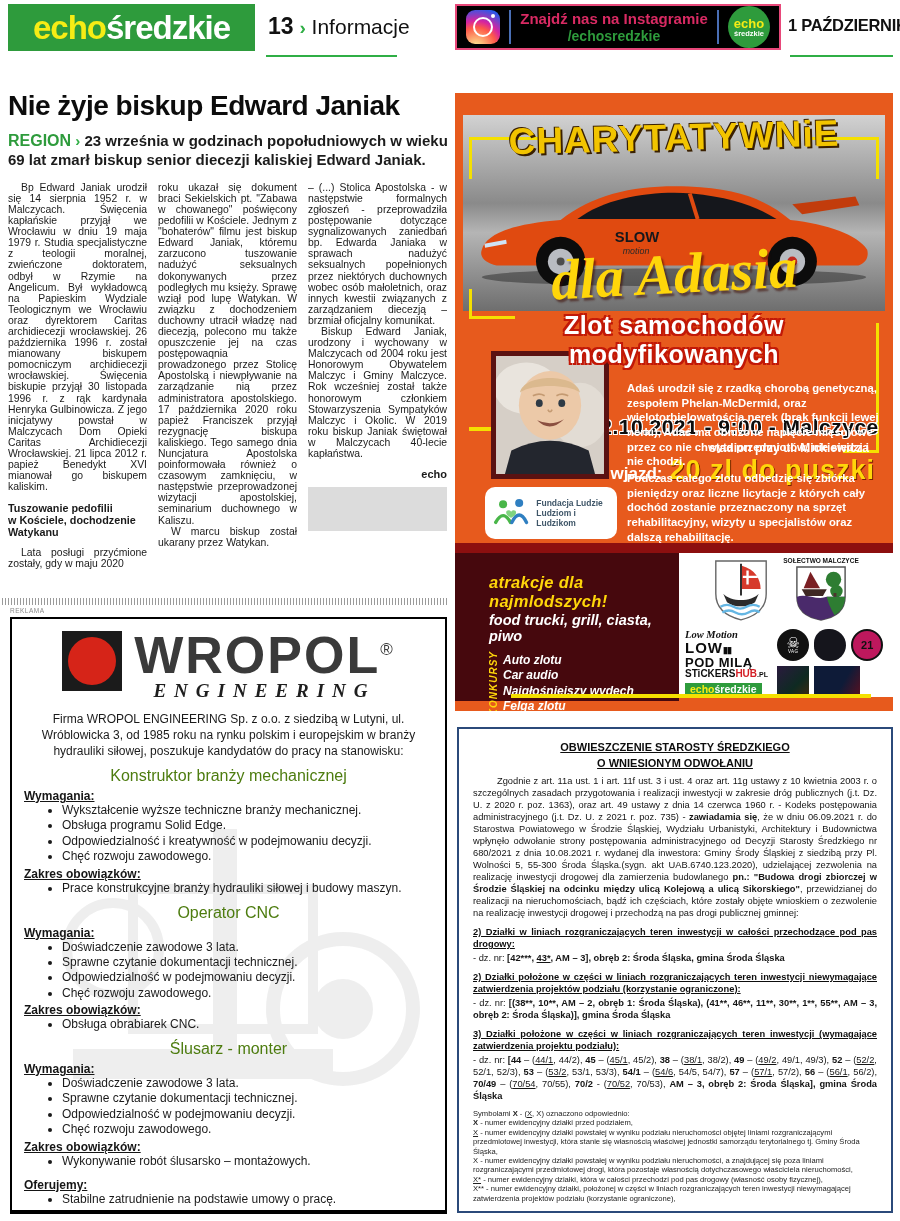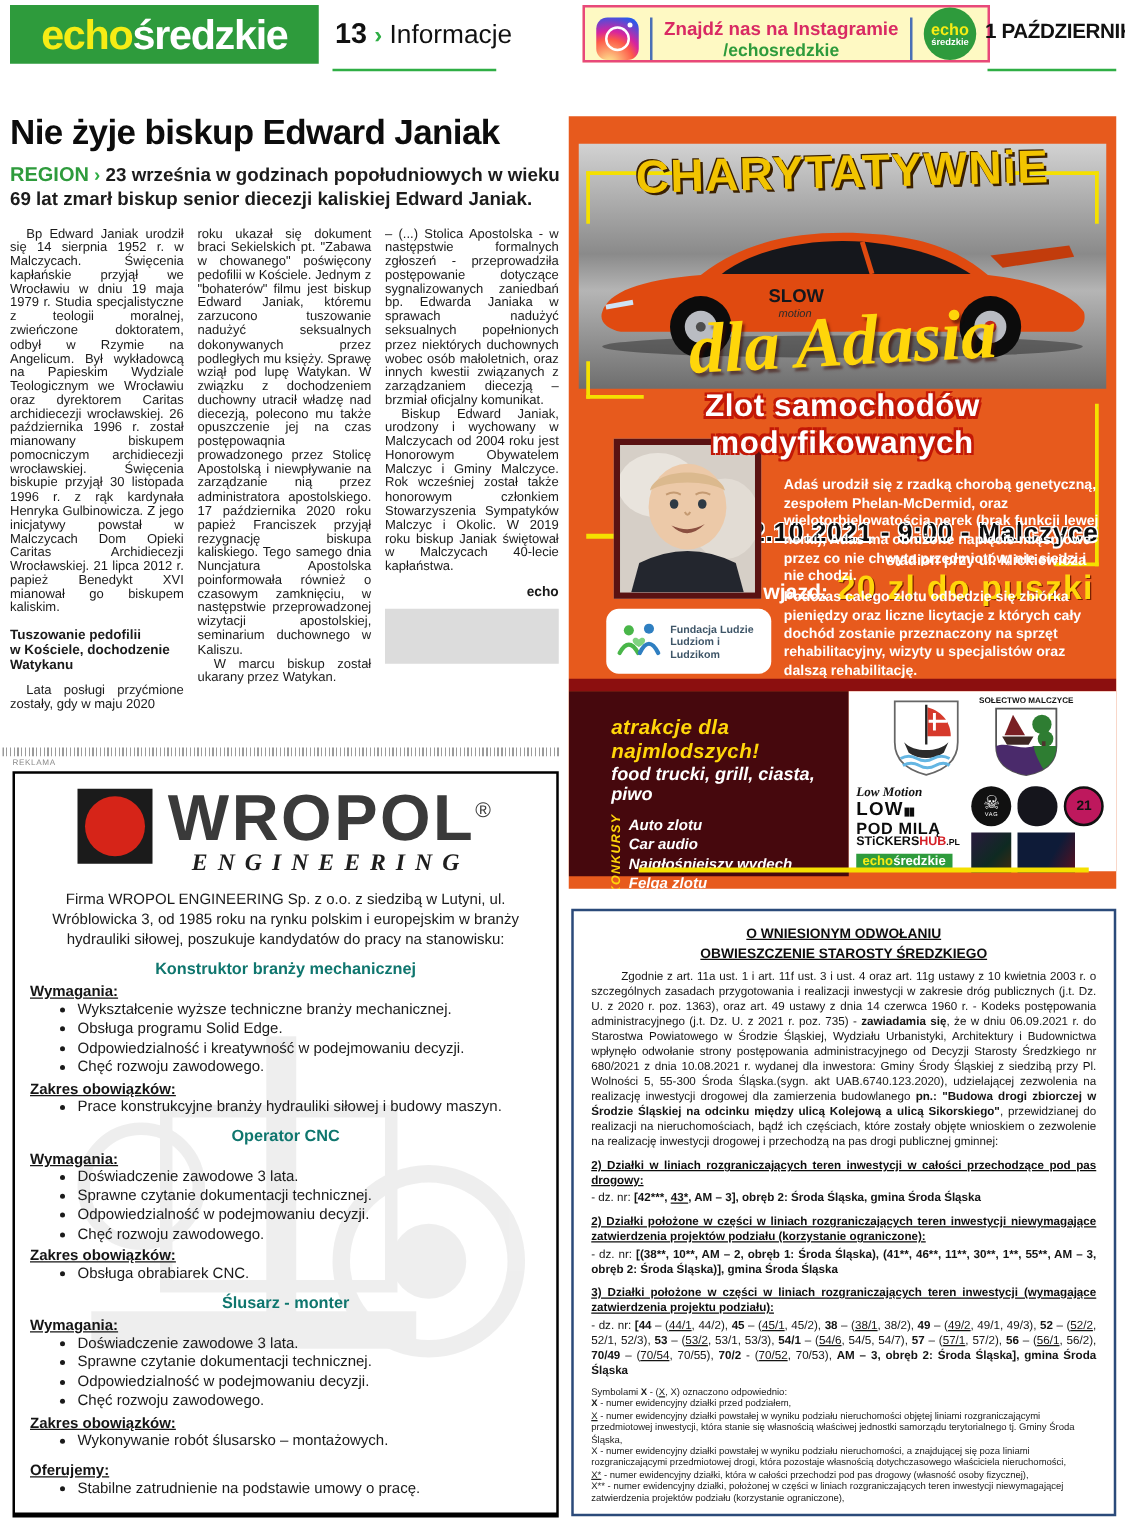--- a/index.html
+++ b/index.html
@@ -8,21 +8,21 @@
   .abs { position: absolute; }
 
   
   .logo-box { left: 8px; top: 4px; width: 247px; height: 47px; background: #2e9b3c; display: flex; align-items: center; justify-content: center; }
   .logo-box .p1 { color: #f6ec15; font-size: 33px; font-weight: 800; letter-spacing: -1px; }
   .logo-box .p2 { color: #fff; font-size: 33px; font-weight: 800; letter-spacing: -1px; }
   .page-info { left: 268px; top: 13px; font-size: 21px; white-space: nowrap; }
   .page-info .num { font-size: 23px; font-weight: 800; }
   .page-info .sep { color: #2fae45; font-weight: 800; font-size: 19px; }
   .info-underline { left: 266px; top: 55px; width: 131px; height: 2px; background: #2fae45; }
-  .insta-badge { left: 466px; top: 4px; width: 326px; height: 46px; background: #fef9c3; border: 2px solid #e8487a; display: flex; align-items: flex-end; gap: 9px; padding: 0 9px; }
+  .insta-badge { left: 455px; top: 4px; width: 326px; height: 46px; background: #000000; border: 2px solid #e8487a; display: flex; align-items: center; gap: 9px; padding: 0 9px; }
   .ig-icon { width: 34px; height: 34px; border-radius: 9px; background: radial-gradient(circle at 30% 110%, #fdf497 0%, #fd5949 45%, #d6249f 60%, #285AEB 90%); position: relative; flex: 0 0 auto; }
   .ig-icon::before { content: ""; position: absolute; left: 7px; top: 7px; width: 16px; height: 16px; border: 2.5px solid #fff; border-radius: 50%; }
   .ig-icon::after { content: ""; position: absolute; right: 5px; top: 4px; width: 4px; height: 4px; background: #fff; border-radius: 50%; }
   .v-div { width: 2px; height: 34px; background: #4a6fb5; flex: 0 0 auto; }
   .insta-text { flex: 1; text-align: center; line-height: 1.15; }
   .insta-text .l1 { color: #d92a63; font-size: 15px; font-weight: 800; }
   .insta-text .l2 { color: #2e9b3c; font-size: 14px; font-weight: 800; }
   .echo-badge { width: 42px; height: 42px; border-radius: 50%; background: #2e9b3c; display: flex; flex-direction: column; align-items: center; justify-content: center; flex: 0 0 auto; line-height: 1; }
   .echo-badge .b1 { color: #f6ec15; font-size: 13px; font-weight: 800; }
   .echo-badge .b2 { color: #fff; font-size: 7.5px; font-weight: 700; }
@@ -105,21 +105,21 @@
   .wropol-box { left: 10px; top: 617px; width: 437px; height: 597px; background: #fff; border: 2px solid #000; border-bottom-width: 4px; padding: 8px 12px; overflow: hidden; }
   .w-bg { position: absolute; right: 2px; top: 150px; width: 430px; height: 440px; opacity: 0.08; z-index: 0; pointer-events: none; }
   .w-content { position: relative; z-index: 1; }
   .w-logo-row { display: flex; justify-content: center; align-items: flex-start; gap: 12px; margin-top: 4px; }
   .w-mark { width: 60px; height: 60px; background: #1b1b1b; display: flex; align-items: center; justify-content: center; }
   .w-mark .dot { width: 48px; height: 48px; border-radius: 50%; background: #d62418; }
   .w-name { font-size: 52px; font-weight: 900; color: #3a3a3a; letter-spacing: 2px; line-height: 0.95; }
   .w-name sup { font-size: 17px; font-weight: 400; color: #3a3a3a; }
   .w-sub { font-family: "Liberation Serif", serif; font-style: italic; font-weight: 800; font-size: 19px; letter-spacing: 8px; color: #1e1e1e; text-align: center; }
   .w-intro { font-size: 12px; text-align: center; margin: 10px 14px 0; line-height: 1.3; color: #1a1a1a; }
-  .w-job { font-size: 13px; font-weight: 700; text-align: center; margin: 8px 0 4px; color: #0f766e; }
+  .w-job { font-size: 16px; font-weight: 400; text-align: center; margin: 8px 0 4px; color: #4d7c0f; }
   .w-label { font-size: 12px; font-weight: 700; text-decoration: underline; margin-top: 3px; color: #151515; }
   .w-list { margin: 1px 0 1px 38px; font-size: 12px; line-height: 1.15; color: #1a1a1a; }
   .w-list li { margin-bottom: 1.5px; }
   .w-offer-gap { margin-top: 9px; }
 
   
   .announce { left: 457px; top: 727px; width: 436px; height: 486px; border: 2px solid #2b4a7a; background: #fff; padding: 12px 14px; overflow: hidden; }
   .a-title { font-size: 11px; font-weight: 800; text-align: center; text-decoration: underline; margin-bottom: 4px; color: #0d0d0d; }
   .a-p { font-size: 9.3px; line-height: 12px; text-align: justify; margin-top: 6px; text-indent: 24px; color: #141414; }
   .a-sec { font-size: 9.3px; font-weight: 800; text-decoration: underline; margin-top: 7px; text-align: justify; line-height: 12px; color: #0d0d0d; }
@@ -375,22 +375,22 @@
       <div class="w-label w-offer-gap">Oferujemy:</div>
       <ul class="w-list">
         <li>Stabilne zatrudnienie na podstawie umowy o pracę.</li>
 
       </ul>
 
     </div>
   </div>
 
   <div class="abs announce">
+    <div class="a-title">OBWIESZCZENIE STAROSTY ŚREDZKIEGO</div>
     <div class="a-title">O WNIESIONYM ODWOŁANIU</div>
-    <div class="a-title">OBWIESZCZENIE STAROSTY ŚREDZKIEGO</div>
     <p class="a-p">Zgodnie z art. 11a ust. 1 i art. 11f ust. 3 i ust. 4 oraz art. 11g ustawy z 10 kwietnia 2003 r. o szczególnych zasadach przygotowania i realizacji inwestycji w zakresie dróg publicznych (j.t. Dz. U. z 2020 r. poz. 1363), oraz art. 49 ustawy z dnia 14 czerwca 1960 r. - Kodeks postępowania administracyjnego (j.t. Dz. U. z 2021 r. poz. 735) - <b>zawiadamia się</b>, że w dniu 06.09.2021 r. do Starostwa Powiatowego w Środzie Śląskiej, Wydziału Urbanistyki, Architektury i Budownictwa wpłynęło odwołanie strony postępowania administracyjnego od Decyzji Starosty Średzkiego nr 680/2021 z dnia 10.08.2021 r. wydanej dla inwestora: Gminy Środy Śląskiej z siedzibą przy Pl. Wolności 5, 55-300 Środa Śląska.(sygn. akt UAB.6740.123.2020), udzielającej zezwolenia na realizację inwestycji drogowej dla zamierzenia budowlanego <b>pn.: "Budowa drogi zbiorczej w Środzie Śląskiej na odcinku między ulicą Kolejową a ulicą Sikorskiego"</b>, przewidzianej do realizacji na nieruchomościach, bądź ich częściach, które zostały objęte wnioskiem o zezwolenie na realizację inwestycji drogowej i przechodzą na pas drogi publicznej gminnej:</p>
     <div class="a-sec">2) Działki w liniach rozgraniczających teren inwestycji w całości przechodzące pod pas drogowy:</div>
     <div class="a-line">- dz. nr: <b>[42***, <u>43*</u>, AM – 3], obręb 2: Środa Śląska, gmina Środa Śląska</b></div>
     <div class="a-sec">2) Działki położone w części w liniach rozgraniczających teren inwestycji niewymagające zatwierdzenia projektów podziału (korzystanie ograniczone):</div>
     <div class="a-line">- dz. nr: <b>[(38**, 10**, AM – 2, obręb 1: Środa Śląska), (41**, 46**, 11**, 30**, 1**, 55**, AM – 3, obręb 2: Środa Śląska)], gmina Środa Śląska</b></div>
     <div class="a-sec">3) Działki położone w części w liniach rozgraniczających teren inwestycji (wymagające zatwierdzenia projektu podziału):</div>
     <div class="a-line">- dz. nr: <b>[44</b> – (<u>44/1</u>, 44/2), <b>45</b> – (<u>45/1</u>, 45/2), <b>38</b> – (<u>38/1</u>, 38/2), <b>49</b> – (<u>49/2</u>, 49/1, 49/3), <b>52</b> – (<u>52/2</u>, 52/1, 52/3), <b>53</b> – (<u>53/2</u>, 53/1, 53/3), <b>54/1</b> – (<u>54/6</u>, 54/5, 54/7), <b>57</b> – (<u>57/1</u>, 57/2), <b>56</b> – (<u>56/1</u>, 56/2), <b>70/49</b> – (<u>70/54</u>, 70/55), <b>70/2</b> - (<u>70/52</u>, 70/53), <b>AM – 3, obręb 2: Środa Śląska], gmina Środa Śląska</b></div>
     <div class="a-legend">
       <div>Symbolami <b>X</b> - (<u>X</u>, X) oznaczono odpowiednio:</div>
       <div><b>X</b> - numer ewidencyjny działki przed podziałem,</div>

